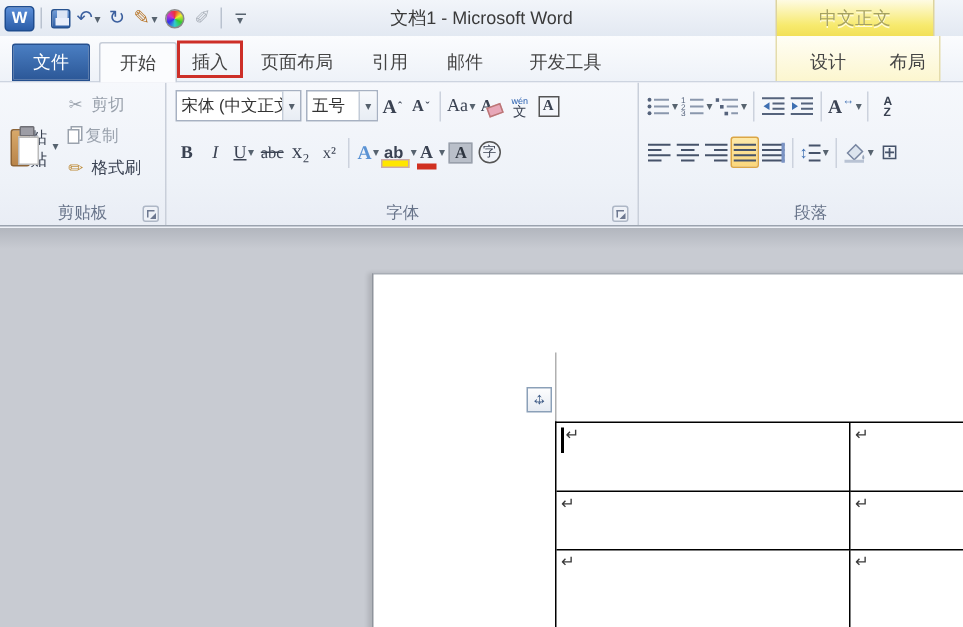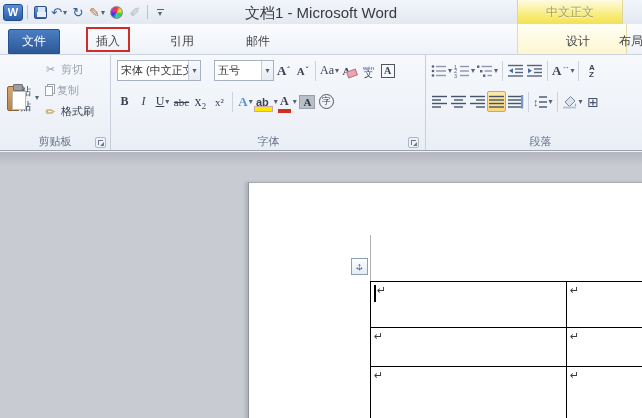--- a/index.html
+++ b/index.html
@@ -15,27 +15,27 @@
   .qat-btn { display:flex; align-items:center; justify-content:center; min-width:16px; height:18px; border-radius:2px; font-size:13px; color:#3b5f9e; }
   .floppy { width:13px; height:13px; background:linear-gradient(#6f9bd6,#2f5fa6); border:1px solid #27528f; border-radius:2px; position:relative; }
   .floppy:before { content:""; position:absolute; left:3px; top:0; width:7px; height:5px; background:#dce6f5; }
   .floppy:after { content:""; position:absolute; left:2px; bottom:1px; width:9px; height:5px; background:#e8eefa; }
   .drop { font-size:8px; color:#57636f; margin-left:1px; }
   .pens { color:#b8762a; font-size:13px; transform:rotate(0deg); }
   .colorwheel { width:13px; height:13px; border-radius:50%; background:conic-gradient(#e33,#ee3,#3c3,#3cc,#33e,#c3c,#e33); border:1px solid #888; }
   .pen-gray { color:#9aa1ab; font-size:13px; opacity:.75; }
   .qat-more { display:flex; flex-direction:column; align-items:center; line-height:4px; color:#57636f; }
   .qat-more .bar { width:7px; height:1px; background:#57636f; margin-bottom:2px; }
-  .win-title { position:absolute; left:0; right:0; top:4px; text-align:center; font-size:15px; color:#3a3a3a; }
+  .win-title { position:absolute; left:0; right:0; top:4px; text-align:center; font-size:12px; color:#3a3a3a; }
   .ctx-header { position:absolute; left:517px; top:0; width:106px; height:24px; background:linear-gradient(#fefbe3,#f7ea6e 70%,#f2e058); border-left:1px solid #ddd49e; border-right:1px solid #ddd49e; display:flex; align-items:center; justify-content:center; color:#a5a163; font-size:12px; text-shadow:0 1px 0 #fffbd9; }
 
   
   .tabrow { position:relative; height:31px; background:linear-gradient(#fbfcfe,#eef2f8); border-bottom:1px solid #cdd4e0; display:flex; align-items:flex-end; }
   .ctx-zone { position:absolute; left:517px; top:0; bottom:0; width:110px; background:linear-gradient(#fffef5,#fcf6cf); border-left:1px solid #e4dcab; border-right:1px solid #e4dcab; }
-  .tab { position:relative; z-index:1; height:26px; display:flex; align-items:center; justify-content:center; font-size:12px; color:#444; cursor:default;margin-left:26px; }
+  .tab { position:relative; z-index:1; height:26px; display:flex; align-items:center; justify-content:center; font-size:12px; color:#444; cursor:default; }
   .tab-file { margin-left:8px; width:52px; height:25px; background:linear-gradient(#4a7ec2,#2c5898); border:1px solid #26508e; border-radius:2px 2px 0 0; color:#fff; }
   .tab-home { margin-left:6px; width:52px; background:#fbfcfe; border:1px solid #c6cdd8; border-bottom:none; border-radius:2px 2px 0 0; margin-bottom:-1px; height:27px; }
   .tab-insert { width:44px; }
   .red-box { position:absolute; inset:-1px 0 2px 0; border:2px solid #cd2f28; pointer-events:none; }
   .tab-pagelayout { width:72px; } .tab-ref { width:52px; } .tab-mail { width:48px; }
   .tab-review { width:48px; } .tab-view { width:48px; } .tab-dev { margin-left:6px; width:74px; }
   .tab-design { position:absolute; left:527px; width:50px; }
   .tab-layout { position:absolute; left:580px; width:50px; }
 
   
@@ -64,21 +64,21 @@
   .clip-small { display:flex; align-items:center; height:21px; font-size:11px; color:#9aa2ad; }
   .clip-small.on { color:#3a4252; }
   .ic16 { width:17px; display:inline-flex; justify-content:center; margin-right:2px; font-size:11px; }
   .copy-ic { width:8px; height:10px; background:#fff; border:1px solid #9aa2ad; box-shadow:2px -2px 0 -1px #fff,2px -2px 0 0 #9aa2ad; margin-left:3px; margin-right:4px; }
   .brush-ic { color:#c09040; font-size:12px; }
 
   
   .fname { margin-left:5px; width:84px; height:21px; background:#fff; border:1px solid #a7b1c2; display:flex; align-items:center; }
   .fname span.val { flex:1; font-size:11px; padding-left:3px; white-space:nowrap; overflow:hidden; }
   .combo-arrow { width:12px; height:100%; display:flex; align-items:center; justify-content:center; font-size:8px; color:#55606c; background:linear-gradient(#f7f9fc,#e8edf4); border-left:1px solid #c3ccd8; }
-  .fsize { margin-left:13px; width:60px;justify-content:center; }
+  .fsize { margin-left:3px; width:48px;justify-content:center; }
   .serif { font-family:"Liberation Serif","DejaVu Serif",serif; }
   .growA { font-size:13px; font-weight:bold; } .growA sup,.shrinkA sup { font-size:8px; margin-left:1px; }
   .shrinkA { font-size:11px; font-weight:bold; }
   .fx-blue { color:#5b93d4; font-weight:bold; font-size:13px; }
   .hl-ab { position:relative; font-size:11px; font-weight:bold; color:#3a4252; }
   .hl-ab:after { content:""; position:absolute; left:-2px; right:-4px; bottom:-4px; height:4px; background:#ffe600; border:1px solid #caa; }
   .fc-A { position:relative; font-size:12px; font-weight:bold; }
   .fc-A:after { content:""; position:absolute; left:-2px; right:-2px; bottom:-4px; height:4px; background:#d03020; }
   .shade-A { background:#b9bfc9; color:#2e3540; font-size:11px; font-weight:bold; padding:0 3px; border:1px solid #99a0ab; }
   .enclose { width:15px; height:15px; border:1px solid #555; border-radius:50%; font-size:9px; display:flex; align-items:center; justify-content:center; }
@@ -140,26 +140,29 @@
           <span style="font-size:8px">▾</span>
         </div>
     </div>
     <div class="win-title">文档1 - Microsoft Word</div>
     <div class="ctx-header">中文正文</div>
   </div>
 
   <div class="tabrow">
     <div class="ctx-zone"></div>
     <div class="tab tab-file">文件</div>
+    <div class="tab tab-home">开始</div>
     <div class="tab tab-insert">
         <span>插入</span>
         <span class="red-box"></span>
       </div>
+    <div class="tab tab-pagelayout">页面布局</div>
     <div class="tab tab-ref">引用</div>
     <div class="tab tab-mail">邮件</div>
+    <div class="tab tab-dev">开发工具</div>
     <div class="tab tab-design">设计</div>
     <div class="tab tab-layout">布局</div>
   </div>
 
   <div class="ribbon">
 
     <div class="rgroup g-clip">
       <div class="paste-big">
         <div class="clipicon"></div>
         <div class="paste-label">粘贴</div>

